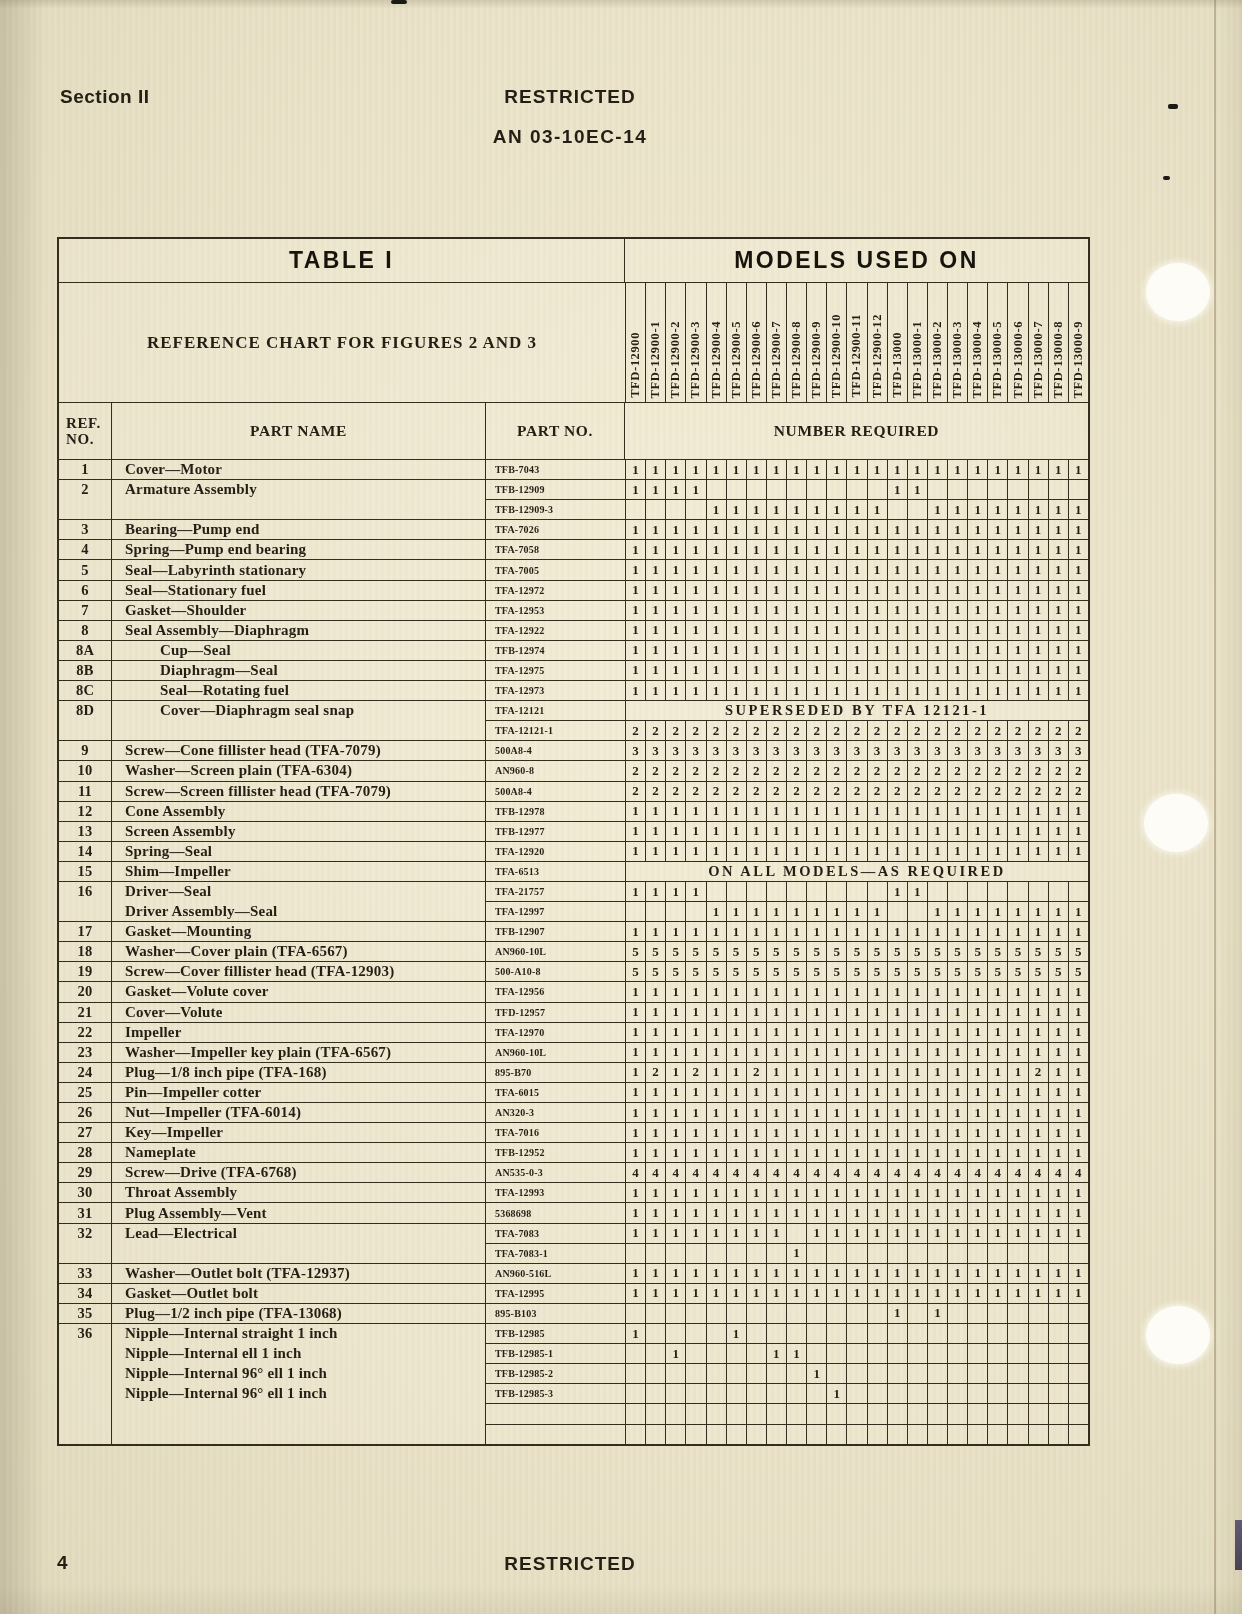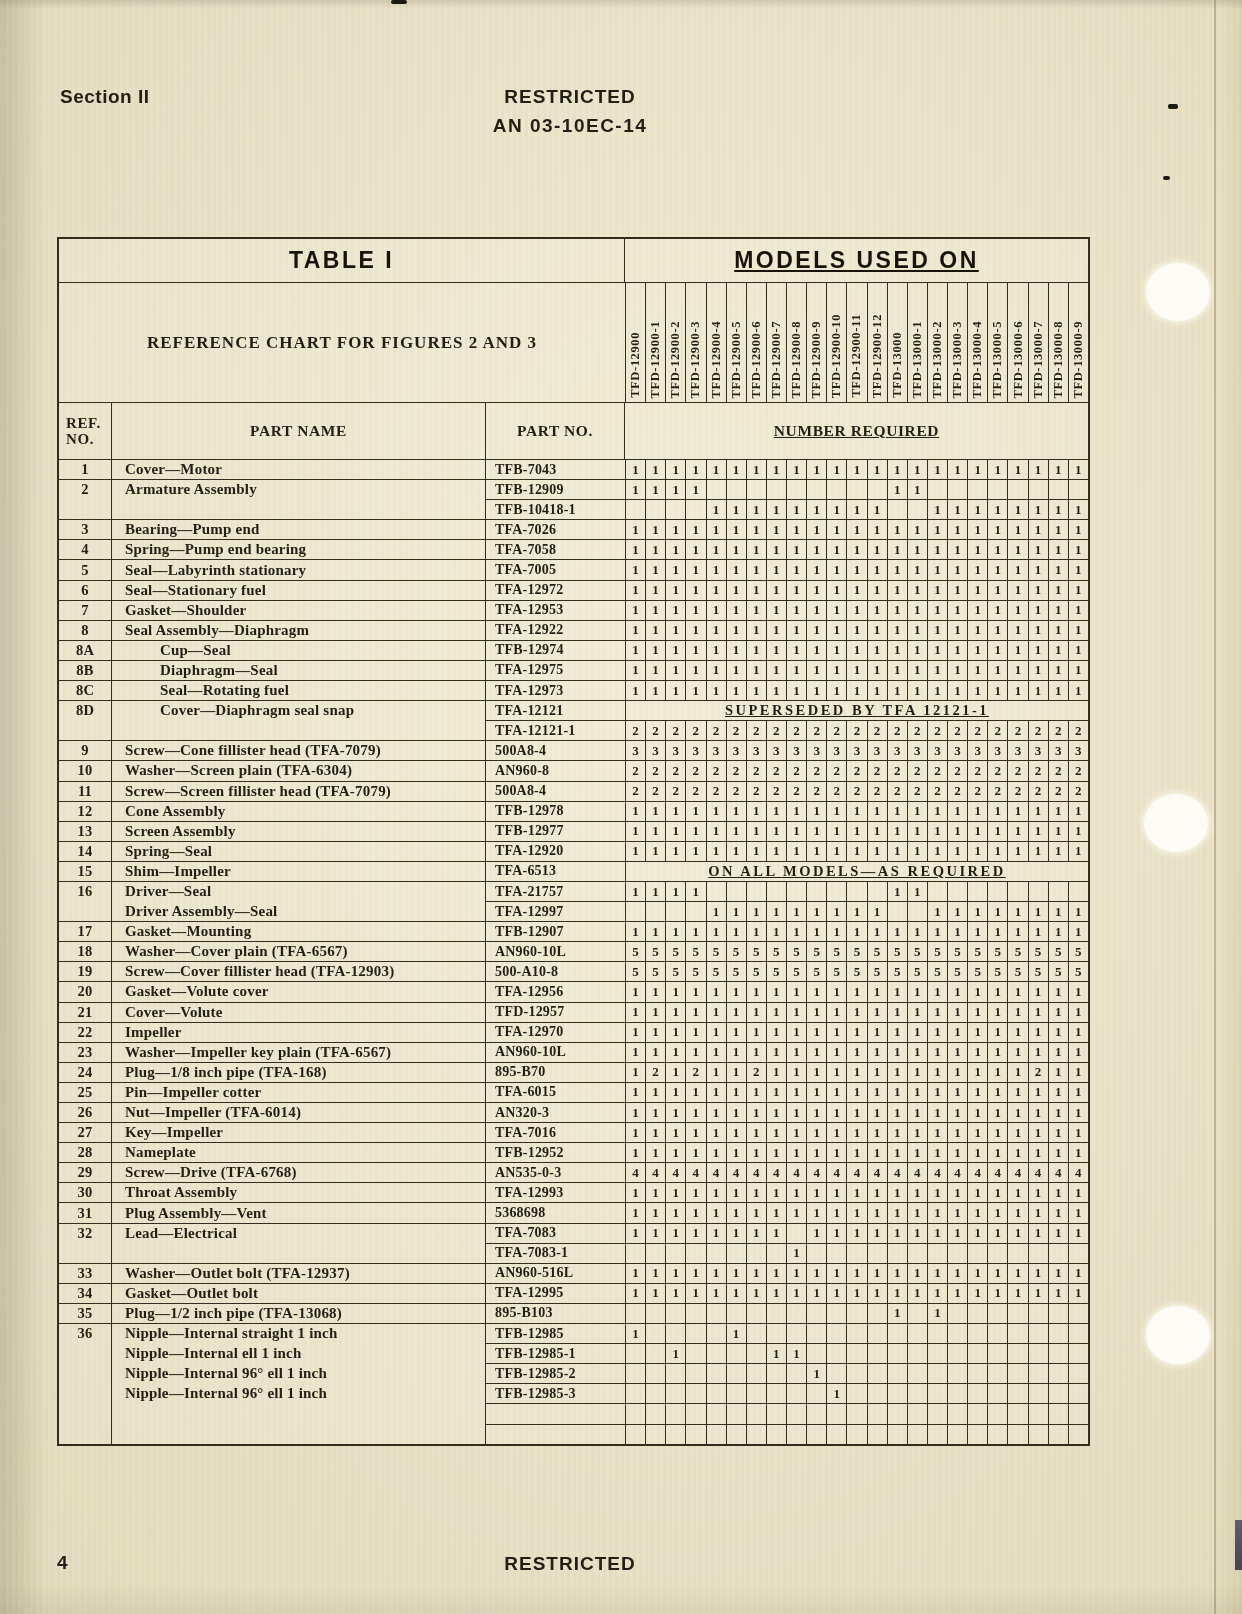--- a/index.html
+++ b/index.html
@@ -17,36 +17,36 @@
       repeating-linear-gradient(90deg, rgba(255,255,255,.022) 0 3px, rgba(0,0,0,.014) 3px 6px),
       linear-gradient(90deg, rgba(86,76,50,.20), rgba(86,76,50,0) 46px),
       linear-gradient(270deg, rgba(120,104,70,.10), rgba(120,104,70,0) 26px),
       linear-gradient(180deg, rgba(70,62,40,.16), rgba(70,62,40,0) 9px),
       linear-gradient(0deg, rgba(70,62,40,.08), rgba(70,62,40,0) 30px),
       radial-gradient(ellipse at 55% 42%, #f0ead1 0%, #eae3c8 55%, #e2dabd 100%);
   }
   
   .hdr-left{ position:absolute; left:60px; top:86px; font:700 19px var(--sans); letter-spacing:.5px; }
   .hdr-center{ position:absolute; left:0; top:86px; width:1140px; text-align:center; font:700 19px var(--sans); letter-spacing:1px; }
-  .hdr-center .ln2{ margin-top:7px; letter-spacing:1.5px; }
+  .hdr-center .ln2{ margin-top:18px; letter-spacing:1.5px; }
   .ftr-num{ position:absolute; left:57px; top:1552px; font:700 19px var(--sans); }
   .ftr-center{ position:absolute; left:0; top:1553px; width:1140px; text-align:center; font:700 19px var(--sans); letter-spacing:1px; }
 
   
   .doc-table{
     position:absolute; left:57px; top:237px; width:1033px;
     display:grid;
     grid-template-columns:53px 374px 139px repeat(23,1fr);
     grid-template-rows:44px 119px 57px repeat(49,20.1px);
     border:2.5px solid var(--line);
     background:rgba(255,252,238,.18);
   }
   .doc-table > div{ overflow:hidden; }
   .sp3{ grid-column:1/4; }
-  .spAll{ grid-column:4/27;text-decoration:underline; }
+  .spAll{ grid-column:4/27; }
   .bt{ border-top:1.5px solid var(--line); }
   .br{ border-right:1.5px solid var(--line); }
   .bl{ border-left:1.5px solid var(--line); }
   .bb{ border-bottom:1.5px solid var(--line); }
 
   .titleCell{ display:flex; align-items:center; justify-content:center;
     font:700 23px var(--sans); letter-spacing:2.5px; color:#17140d; }
   .subtitle{ display:flex; align-items:center; justify-content:center;
     font:700 17px var(--serif); letter-spacing:1px; }
   .mcol{ display:flex; align-items:flex-end; justify-content:center; }
@@ -56,21 +56,21 @@
   }
   .hc{ display:flex; align-items:center; justify-content:center;
     font:700 15.5px var(--serif); letter-spacing:.6px; }
   .hc.col{ flex-direction:column; line-height:1.1; align-items:flex-start; padding-left:7px; font-size:15px; }
 
   .cell{ display:flex; align-items:center; white-space:nowrap;
     font:700 15px var(--serif); letter-spacing:.2px; }
   .ref{ justify-content:center; font-size:14.5px; }
   .nameC{ padding-left:13px; }
   .nameC.ind{ padding-left:48px; }
-  .partC{ padding-left:9px; font-size:14px; }
+  .partC{ padding-left:9px; font-size:10px; }
   .val{ justify-content:center; font-size:13px; }
   .spanNote{ justify-content:center; font-size:14.5px; letter-spacing:2.5px; }
 
   
   .hole{ position:absolute; width:64px; height:58px; border-radius:50%;
     background:#fdfcf6; box-shadow:0 0 6px 2px rgba(250,248,238,.9); }
   .edge-line{ position:absolute; top:0; height:1614px; width:2px;
     background:rgba(125,106,72,.38); }
   .speck{ position:absolute; background:#1c1a14; border-radius:2px; }
   .artifact{ position:absolute; background:linear-gradient(180deg,#4a4666,#2e2b45); opacity:.85; }
@@ -213,21 +213,21 @@
       <div class="cell val bl bt"></div>
       <div class="cell val bl bt"></div>
       <div class="cell val bl bt"></div>
       <div class="cell val bl bt"></div>
       <div class="cell val bl bt"></div>
       <div class="cell val bl bt"></div>
       <div class="cell val bl bt"></div>
       <div class="cell val bl bt"></div>
       <div class="cell ref br"></div>
       <div class="cell nameC br"></div>
-      <div class="cell partC bt">TFB-10418-1</div>
+      <div class="cell partC bt">TFB-12909-3</div>
       <div class="cell val bl bt"></div>
       <div class="cell val bl bt"></div>
       <div class="cell val bl bt"></div>
       <div class="cell val bl bt"></div>
       <div class="cell val bl bt">1</div>
       <div class="cell val bl bt">1</div>
       <div class="cell val bl bt">1</div>
       <div class="cell val bl bt">1</div>
       <div class="cell val bl bt">1</div>
       <div class="cell val bl bt">1</div>

